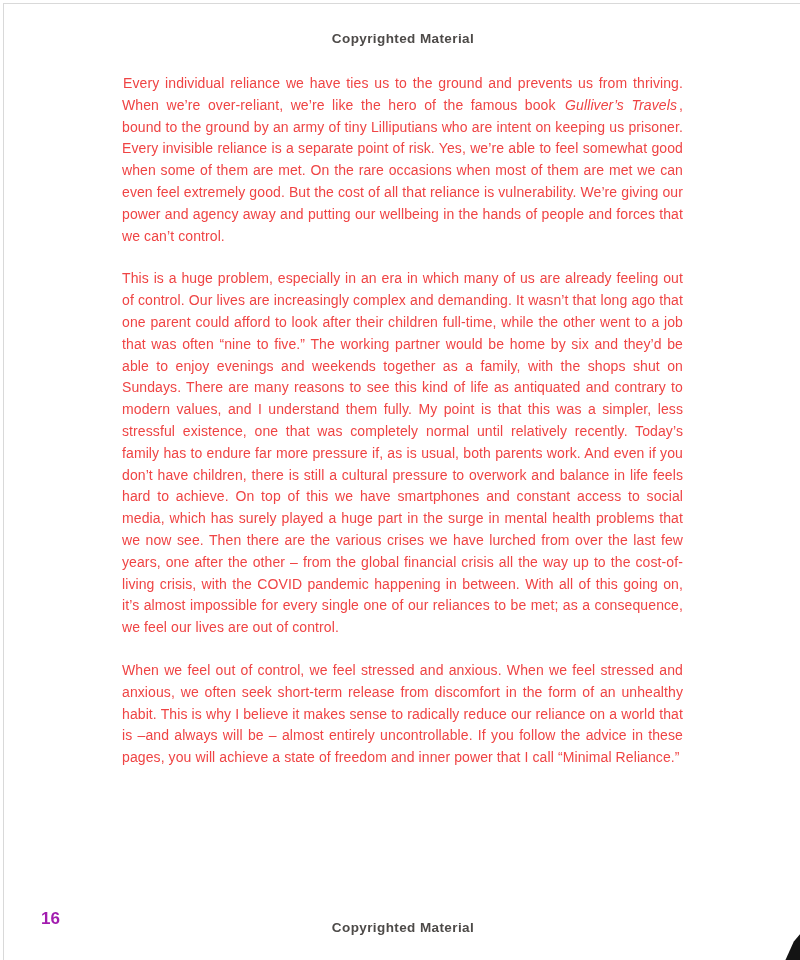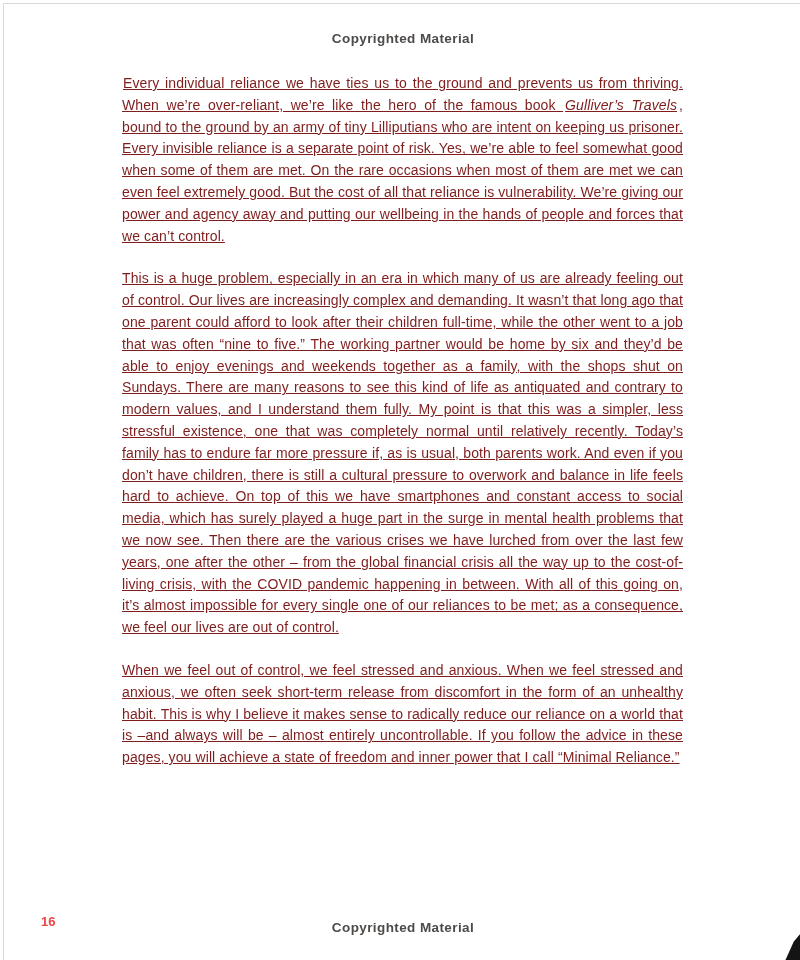--- a/index.html
+++ b/index.html
@@ -32,35 +32,34 @@
     font-size: 22px;
     font-weight: bold;
     letter-spacing: 4.5px;
     color: #9c9c9c;
   }
   .content {
     margin: 27px 118px 0 117px;
     font-size: 14px;
     line-height: 21.8px;
     letter-spacing: 0.1px;
-    color: #7f1d1d;
+    color: #ef4444;
     text-align: justify;
-    text-decoration: underline;
   }
   .content p + p {
     margin-top: 21px;
   }
   .italic { font-style: italic; }
   .page-number {
     position: absolute;
     left: 36px;
     bottom: 32px;
-    font-size: 13px;
+    font-size: 17px;
     font-weight: bold;
-    color: #ef4444;
+    color: #a21caf;
   }
   .bottom-notice {
     position: absolute;
     left: 0;
     right: 0;
     bottom: 26px;
     text-align: center;
     font-size: 13.5px;
     font-weight: bold;
     letter-spacing: 0.4px;

